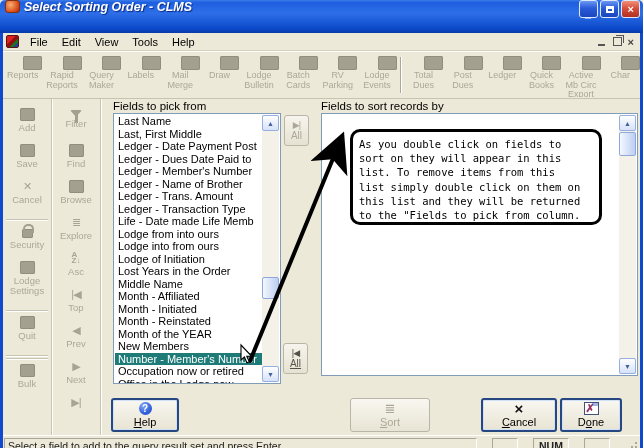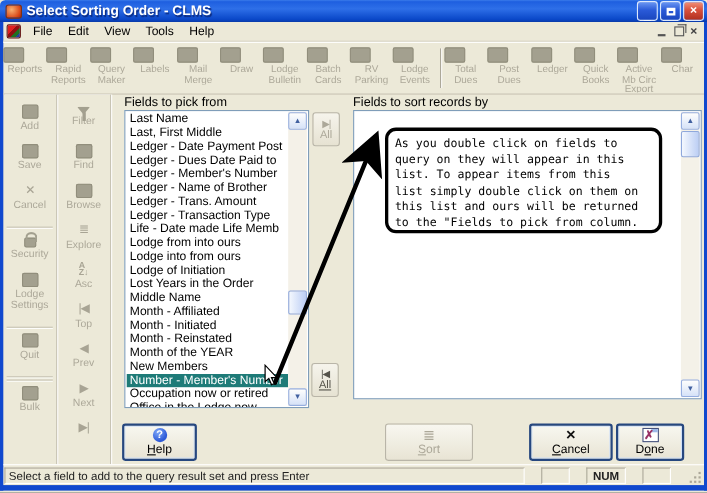--- a/index.html
+++ b/index.html
@@ -1,22 +1,22 @@
 <!DOCTYPE html>
 <html style="--bg: #ECE9D8; --frame: #1048CE; --sel: #1E7B78; --helpblue: #2E5BD8; --donex: #993366;"><head>
 <meta charset="utf-8">
 <style>
   html,body{margin:0;padding:0;background:#555;}
   *{box-sizing:border-box;}
   body{font-family:"Liberation Sans",sans-serif;}
   .window{position:relative;width:643px;height:448px;background:var(--bg,#ECE9D8);overflow:hidden;}
 
   
-  .titlebar{height:20px;background:linear-gradient(to bottom,#3A7BEA 0%,#1E5FE0 8%,#2E6FE8 40%,#0A47C8 88%,#0A3AA8 100%);
-    display:flex;align-items:center;padding:0 3px;border-radius:5px 5px 0 0;}
+  .titlebar{height:33px;background:linear-gradient(to bottom,#3A7BEA 0%,#1E5FE0 8%,#2E6FE8 40%,#0A47C8 88%,#0A3AA8 100%);
+    display:flex;align-items:flex-start;padding:0 3px;border-radius:5px 5px 0 0;font-style:italic;}
   .appico{width:15px;height:13px;margin:0 4px 0 2px;border-radius:3px;
     background:radial-gradient(circle at 35% 35%,#F8B070,#D84818 70%,#A02808);border:1px solid #803010;}
   .title-text{color:#fff;font-size:12.5px;font-weight:bold;text-shadow:1px 1px 1px #0A2A80;flex:1;}
   .tbtns{display:flex;gap:2px;}
   .tb{width:19px;height:18px;border-radius:3px;border:1px solid #DCE8FC;display:flex;align-items:center;justify-content:center;
     color:#fff;font-size:11px;font-weight:bold;background:linear-gradient(to bottom,#6A96F2,#2A5AD8 45%,#1A46BE);}
   .tb.close{background:linear-gradient(to bottom,#F09078,#D8503C 45%,#B03020);}
   .tb .maxbox{width:8px;height:7px;border:2px solid #fff;border-top-width:3px;display:block;}
   .tb.minb span{transform:translateY(4px);}
 
@@ -31,21 +31,21 @@
   .menu-item{padding:2px 7px;color:#000;}
   .mdi{margin-left:auto;display:flex;align-items:center;gap:6px;padding-right:4px;color:#555;}
   .mdi-min{width:10px;height:10px;position:relative;}
   .mdi-min::after{content:"";position:absolute;left:1px;bottom:1px;width:7px;height:2px;background:#555;}
   .mdi-restore{width:9px;height:9px;border:1px solid #555;position:relative;background:var(--bg,#ECE9D8);}
   .mdi-restore::before{content:"";position:absolute;right:-3px;top:-3px;width:7px;height:7px;border:1px solid #555;border-bottom:none;border-left:none;}
   .mdi-close{font-size:11px;font-weight:bold;line-height:10px;color:#444;}
 
   
   .toolbar{height:48px;display:flex;align-items:stretch;border-bottom:1px solid #C8C4B4;border-top:1px solid #fff;padding:1px 0;}
-  .tbtn{flex:1 1 0;display:flex;flex-direction:column;align-items:flex-start;justify-content:flex-start;padding-top:3px;min-width:0;}
+  .tbtn{flex:1 1 0;display:flex;flex-direction:column;align-items:flex-end;justify-content:flex-start;padding-top:3px;min-width:0;}
   .tico{width:19px;height:14px;border-radius:2px;background:#A3A08F;box-shadow:inset 0 0 0 1px #918E7C;margin-bottom:1px;flex:none;}
   .tlbl{font-size:9px;line-height:9.5px;color:#ACA899;text-align:center;white-space:normal;width:100%;overflow:hidden;}
   .tsep{flex:0 0 7px;position:relative;}
   .tsep::before{content:"";position:absolute;left:3px;top:4px;bottom:4px;width:1px;background:#ACA899;box-shadow:1px 0 0 #fff;}
 
   
   .main{position:relative;height:336px;}
 
   
   .sidebar{position:absolute;left:0;top:0;bottom:0;width:100px;display:flex;}
@@ -336,24 +336,24 @@
       </div>
       <div class="allbtn enabled" style="left:280px;top:244px;">
         <span class="aico">|◀</span>
         <span class="u">All</span>
       </div>
 
       <div class="flabel" style="left:318px;top:1px;">Fields to sort records by</div>
       <div class="listbox" style="left:318px;top:14px;width:317px;height:263px;">
         <div class="note">
           <div>As you double click on fields to</div>
-          <div>query on they will appear in this</div>
-          <div>list.  To appear items from this</div>
+          <div>sort on they will appear in this</div>
+          <div>list.  To remove items from this</div>
           <div>list simply double click on them on</div>
-          <div>this list and ours will be returned</div>
+          <div>this list and they will be returned</div>
           <div>to the "Fields to pick from column.</div>
         </div>
         <div class="sb">
           <span class="sbtn up">▲</span>
           <span class="thumb" style="top:17px;height:24px;"></span>
           <span class="sbtn down">▼</span>
         </div>
       </div>
 
       <svg class="overlay" width="637" height="336" viewBox="0 0 637 336">

